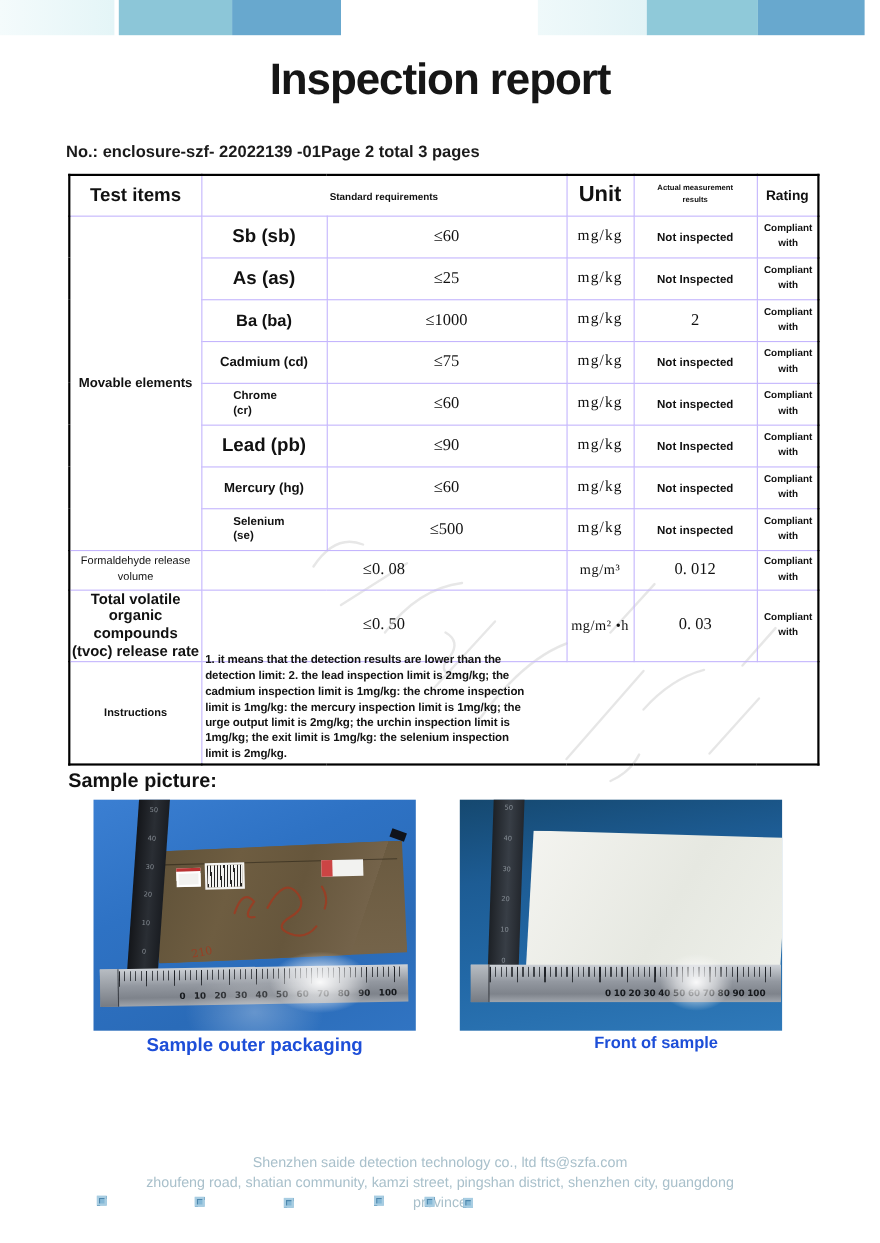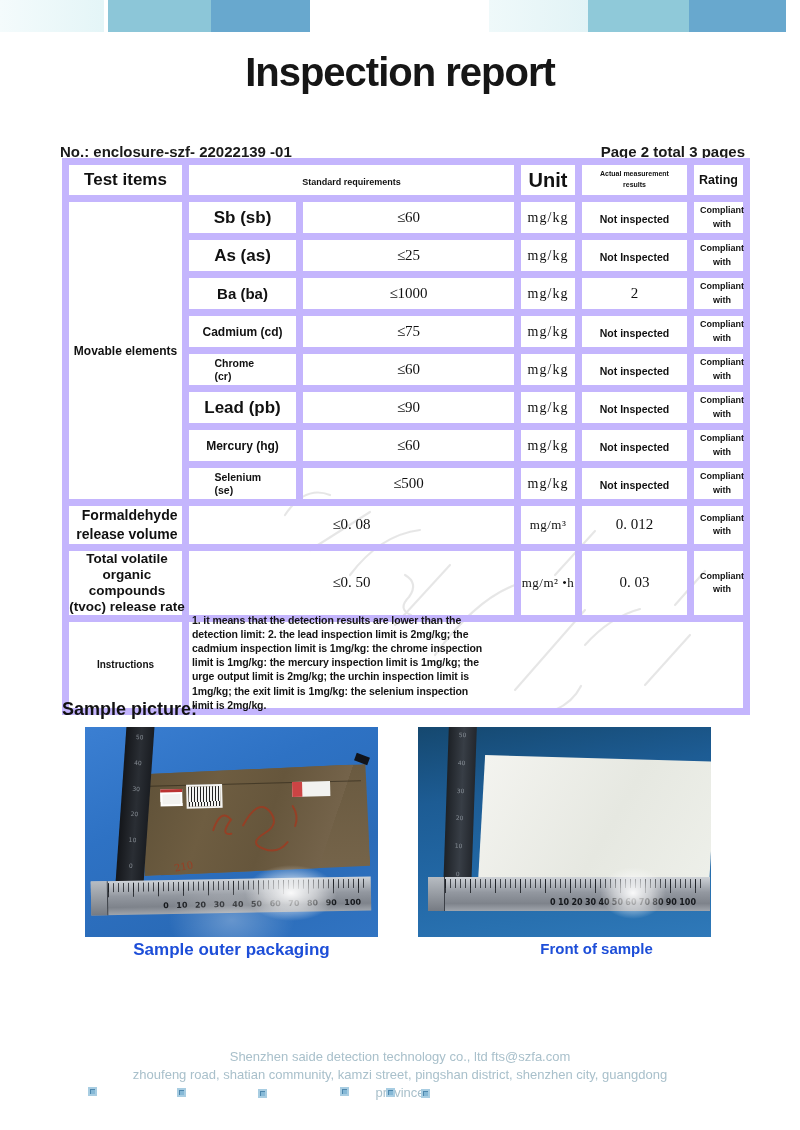--- a/index.html
+++ b/index.html
@@ -12,27 +12,27 @@
   .deco.b1{left:0;width:104px;background:linear-gradient(90deg,#f4fbfc,#e4f5f7);}
   .deco.b2{left:108px;width:103px;background:#8cc6d8;}
   .deco.b3{left:211px;width:99px;background:#68a8ce;}
   .deco.b4{left:489px;width:99px;background:linear-gradient(90deg,#eff9fa,#e2f3f6);}
   .deco.b5{left:588px;width:101px;background:#8fc9d9;}
   .deco.b6{left:689px;width:97px;background:#68a8ce;}
   
   .title{position:absolute;top:50px;left:0;width:800px;text-align:center;
     font-size:40px;font-weight:bold;letter-spacing:-1px;color:#161616;}
   .meta{position:absolute;top:130px;left:60px;width:685px;display:flex;
-    justify-content:space-between;font-size:15px;font-weight:bold;color:#1a1a1a;margin-top:13px;}
+    font-size:15px;font-weight:bold;color:#1a1a1a;}
   
   .wm{position:absolute;left:255px;top:455px;z-index:0;pointer-events:none;}
   
   table.report{position:absolute;left:62px;top:158px;width:681px;z-index:1;
     border-collapse:collapse;table-layout:fixed;background:transparent;}
-  table.report td,table.report th{border:7px solid #c4b5fd;padding:0;
+  table.report td,table.report th{border:1px solid #c4b5fd;padding:0;
     vertical-align:middle;text-align:center;overflow:visible;}
   table.report{border:2px solid #000;}
   thead tr{height:37px;}
   tr.r-std{height:38px;}
   tr.r-form{height:36px;}
   tr.r-tvoc{height:64px;padding-left:32px;}
   tr.r-instr{height:93px;}
   .h-test{font-size:17px;font-weight:bold;}
   .h-std span{display:inline-block;width:110px;font-size:9px;font-weight:bold;line-height:1.35;}
   .h-unit{font-size:20px;font-weight:bold;}
@@ -44,21 +44,21 @@
   .item-md{font-size:15px;}
   .item-sm{font-size:12px;}
   .item-xs{font-size:10.5px;}
   .item-xs span{display:inline-block;width:56px;line-height:1.2;text-align:left;}
   .c-req{text-align:left;padding-left:9px;font-family:"Liberation Serif",serif;font-size:15px;}
   .c-unit{font-family:"Liberation Serif",serif;font-size:14px;letter-spacing:1px;}
   .c-unit.sm{font-size:13px;letter-spacing:.5px;}
   .na span{display:inline-block;width:70px;font-size:10.5px;font-weight:bold;line-height:1.35;}
   .val{text-align:left;padding-left:6px;font-family:"Liberation Serif",serif;font-size:15px;}
   .c-rating span{display:inline-block;width:56px;font-size:9px;font-weight:bold;line-height:1.45;}
-  .lbl-form span{display:inline-block;width:104px;font-size:14px;font-weight:bold;line-height:1.35;text-align:right;}
+  .lbl-form span{display:inline-block;width:104px;font-size:10px;font-weight:normal;line-height:1.35;}
   .lbl-tvoc span{display:inline-block;width:116px;font-size:13.5px;font-weight:bold;line-height:1.18;}
   .lbl-instr{font-size:10px;font-weight:bold;}
   .req-top{vertical-align:top;padding-top:7px;}
   .c-instr{position:relative;}
   .instr-text{position:absolute;top:-9px;left:3px;width:294px;text-align:left;
     font-size:10.5px;font-weight:bold;letter-spacing:-.1px;line-height:14.2px;color:#141414;}
   
   .sample-heading{position:absolute;left:62px;top:699px;font-size:18px;font-weight:bold;z-index:2;text-align:right;}
   .photo{position:absolute;top:727px;width:293px;height:210px;overflow:hidden;z-index:1;}
   .photo.left{left:85px;background:linear-gradient(155deg,#3b7fd2 0%,#2e72c4 35%,#2a6bb8 70%,#3174c2 100%);}

